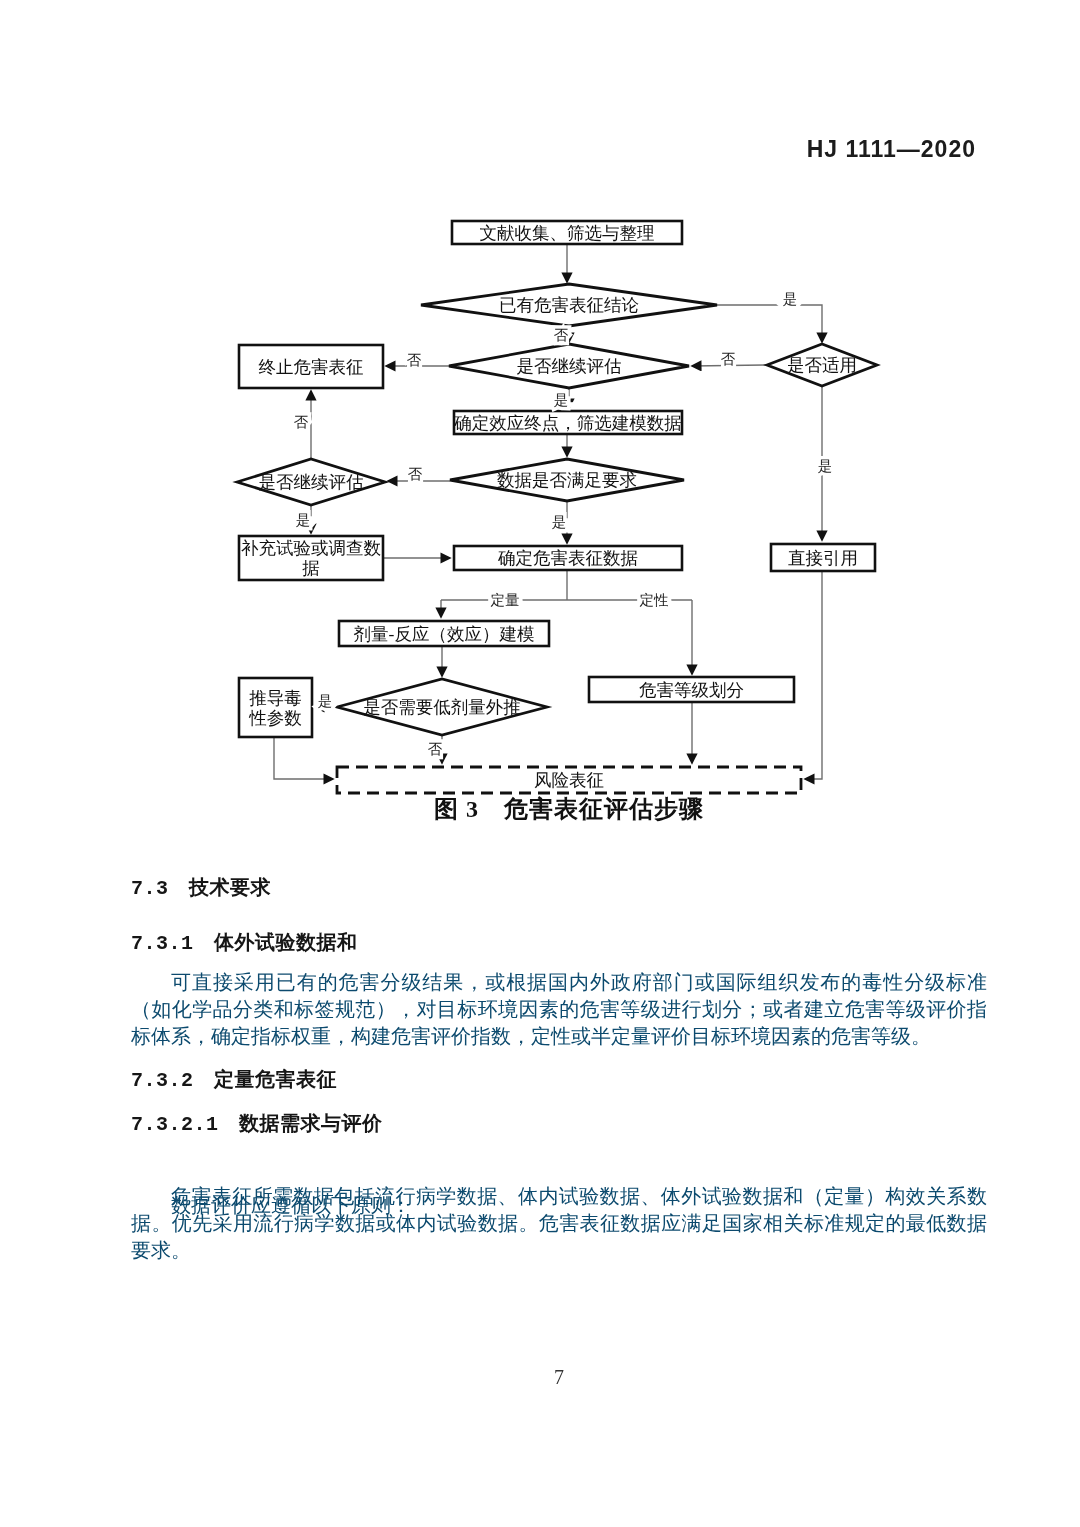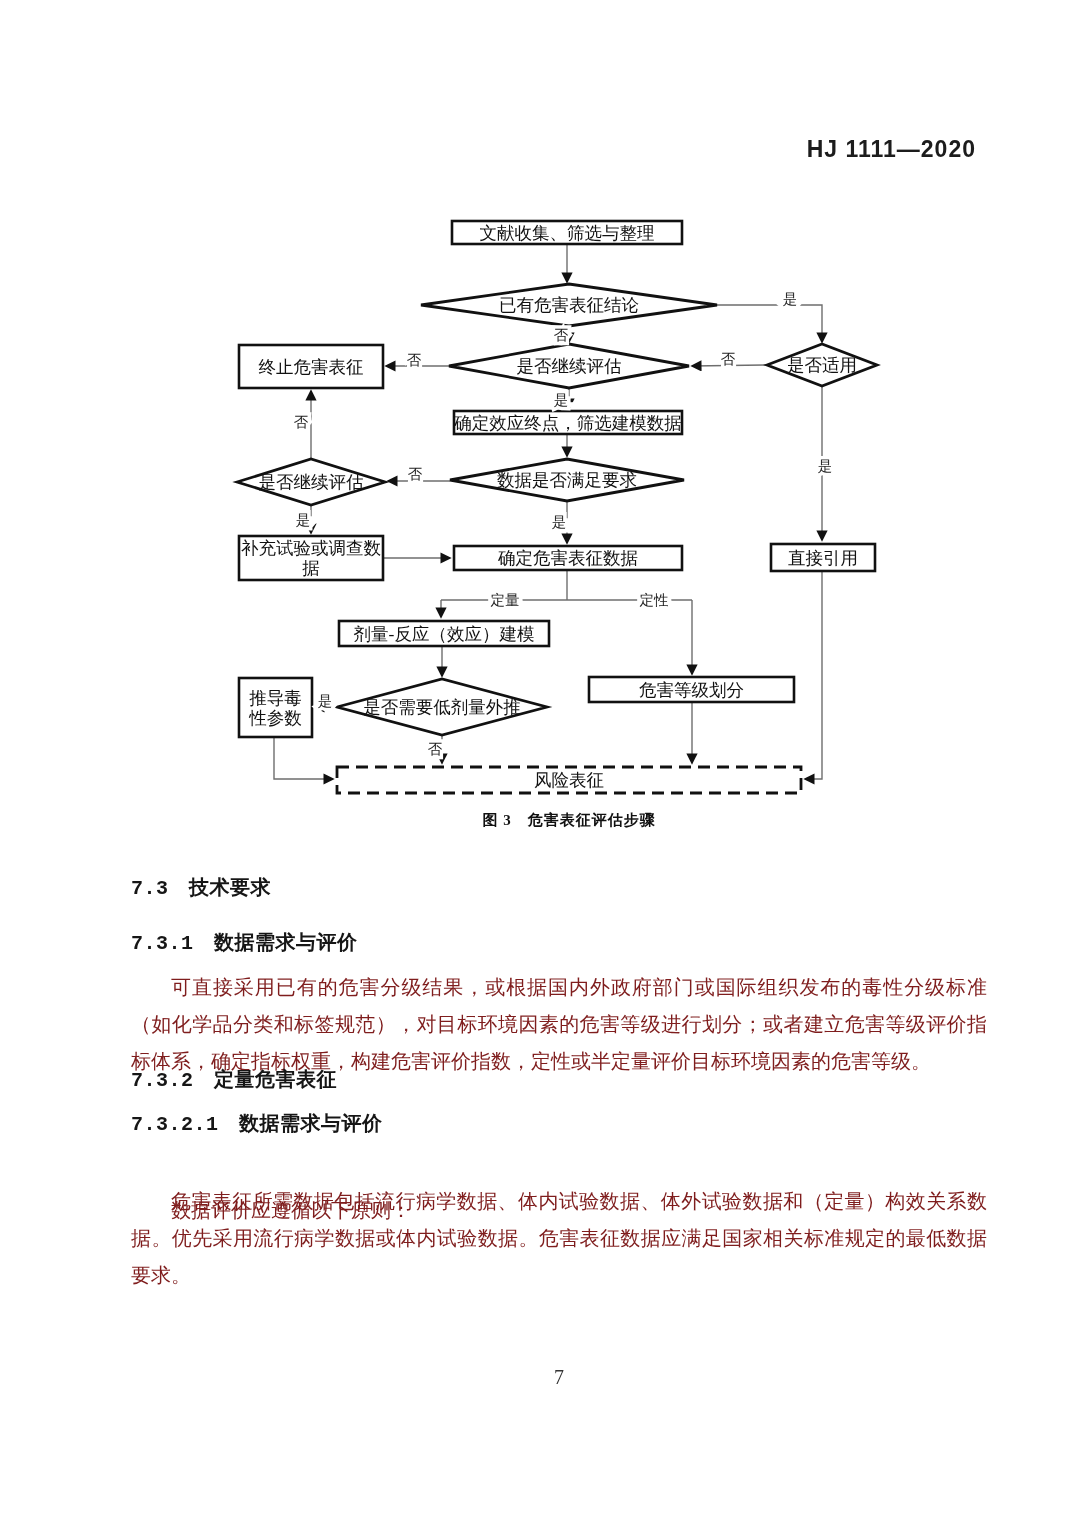--- a/index.html
+++ b/index.html
@@ -10,34 +10,34 @@
     overflow:hidden;
   }
   .doc-header {
     position:absolute; top:136px; right:100px;
     font-family:"Liberation Sans", sans-serif; font-size:23px; font-weight:600;
     letter-spacing:1px; color:#1c1c1c; white-space:nowrap;
   }
   .figure-wrap { position:absolute; top:0; left:0; width:1080px; height:850px; }
   .figure-wrap svg { display:block; }
   .fig-caption {
-    position:absolute; top:811px; left:127px; width:876px; text-align:center;
-    font-size:15px; font-weight:bold; color:#111; letter-spacing:1px;
+    position:absolute; top:793px; left:127px; width:876px; text-align:center;
+    font-size:24px; font-weight:bold; color:#111; letter-spacing:1px;
   }
   .h2 {
     position:absolute; left:127px; font-family:Liberation Mono, monospace;
     font-weight:bold; font-size:20px; color:#161616; white-space:nowrap; letter-spacing:0.5px;
   }
   .t73   { top:874px; }
   .t731  { top:929px; }
   .t732  { top:1066px; }
   .t7321 { top:1110px; }
   .para {
     position:absolute; left:127px; width:856px;
-    font-size:20px; line-height:37px; text-align:justify; text-indent:2em; color:#7f1d1d;
+    font-size:20px; line-height:27px; text-align:justify; text-indent:2em; color:#0c4a6e;
   }
   .p731  { top:969px; }
   .p7321a{ top:1139px;margin-top:44px; }
   .p7321b{ top:1192px; }
   .pa    { top:1219px; }
   .pb    { top:1327px; }
   .page-num {
     position:absolute; top:1366px; left:127px; width:856px; text-align:center;
     font-size:20px; color:#333;
   }
@@ -162,21 +162,21 @@
           <text x="321" y="701" text-anchor="middle" font-size="14.5" font-family="&quot;Liberation Serif&quot;, serif" fill="#222" stroke="#ffffff" stroke-width="7" paint-order="stroke" style="dominant-baseline:central;">是</text>
           <text x="431" y="749" text-anchor="middle" font-size="14.5" font-family="&quot;Liberation Serif&quot;, serif" fill="#222" stroke="#ffffff" stroke-width="7" paint-order="stroke" style="dominant-baseline:central;">否</text>
           <text x="821" y="466" text-anchor="middle" font-size="14.5" font-family="&quot;Liberation Serif&quot;, serif" fill="#222" stroke="#ffffff" stroke-width="7" paint-order="stroke" style="dominant-baseline:central;">是</text>
         </g>
       </svg>
   </div>
 
   <div class="fig-caption">图 3　危害表征评估步骤</div>
 
   <div class="h2 t73">7.3　技术要求</div>
-  <div class="h2 t731">7.3.1　数据需求与评价</div>
+  <div class="h2 t731">7.3.1　体外试验数据和</div>
   <div class="para p731">可直接采用已有的危害分级结果，或根据国内外政府部门或国际组织发布的毒性分级标准（如化学品分类和标签规范），对目标环境因素的危害等级进行划分；或者建立危害等级评价指标体系，确定指标权重，构建危害评价指数，定性或半定量评价目标环境因素的危害等级。</div>
   <div class="h2 t732">7.3.2　定量危害表征</div>
   <div class="h2 t7321">7.3.2.1　数据需求与评价</div>
   <div class="para p7321a">危害表征所需数据包括流行病学数据、体内试验数据、体外试验数据和（定量）构效关系数据。优先采用流行病学数据或体内试验数据。危害表征数据应满足国家相关标准规定的最低数据要求。</div>
   <div class="para p7321b">数据评价应遵循以下原则：</div>
 
   <div class="page-num">7</div>
 
 </div>
 

